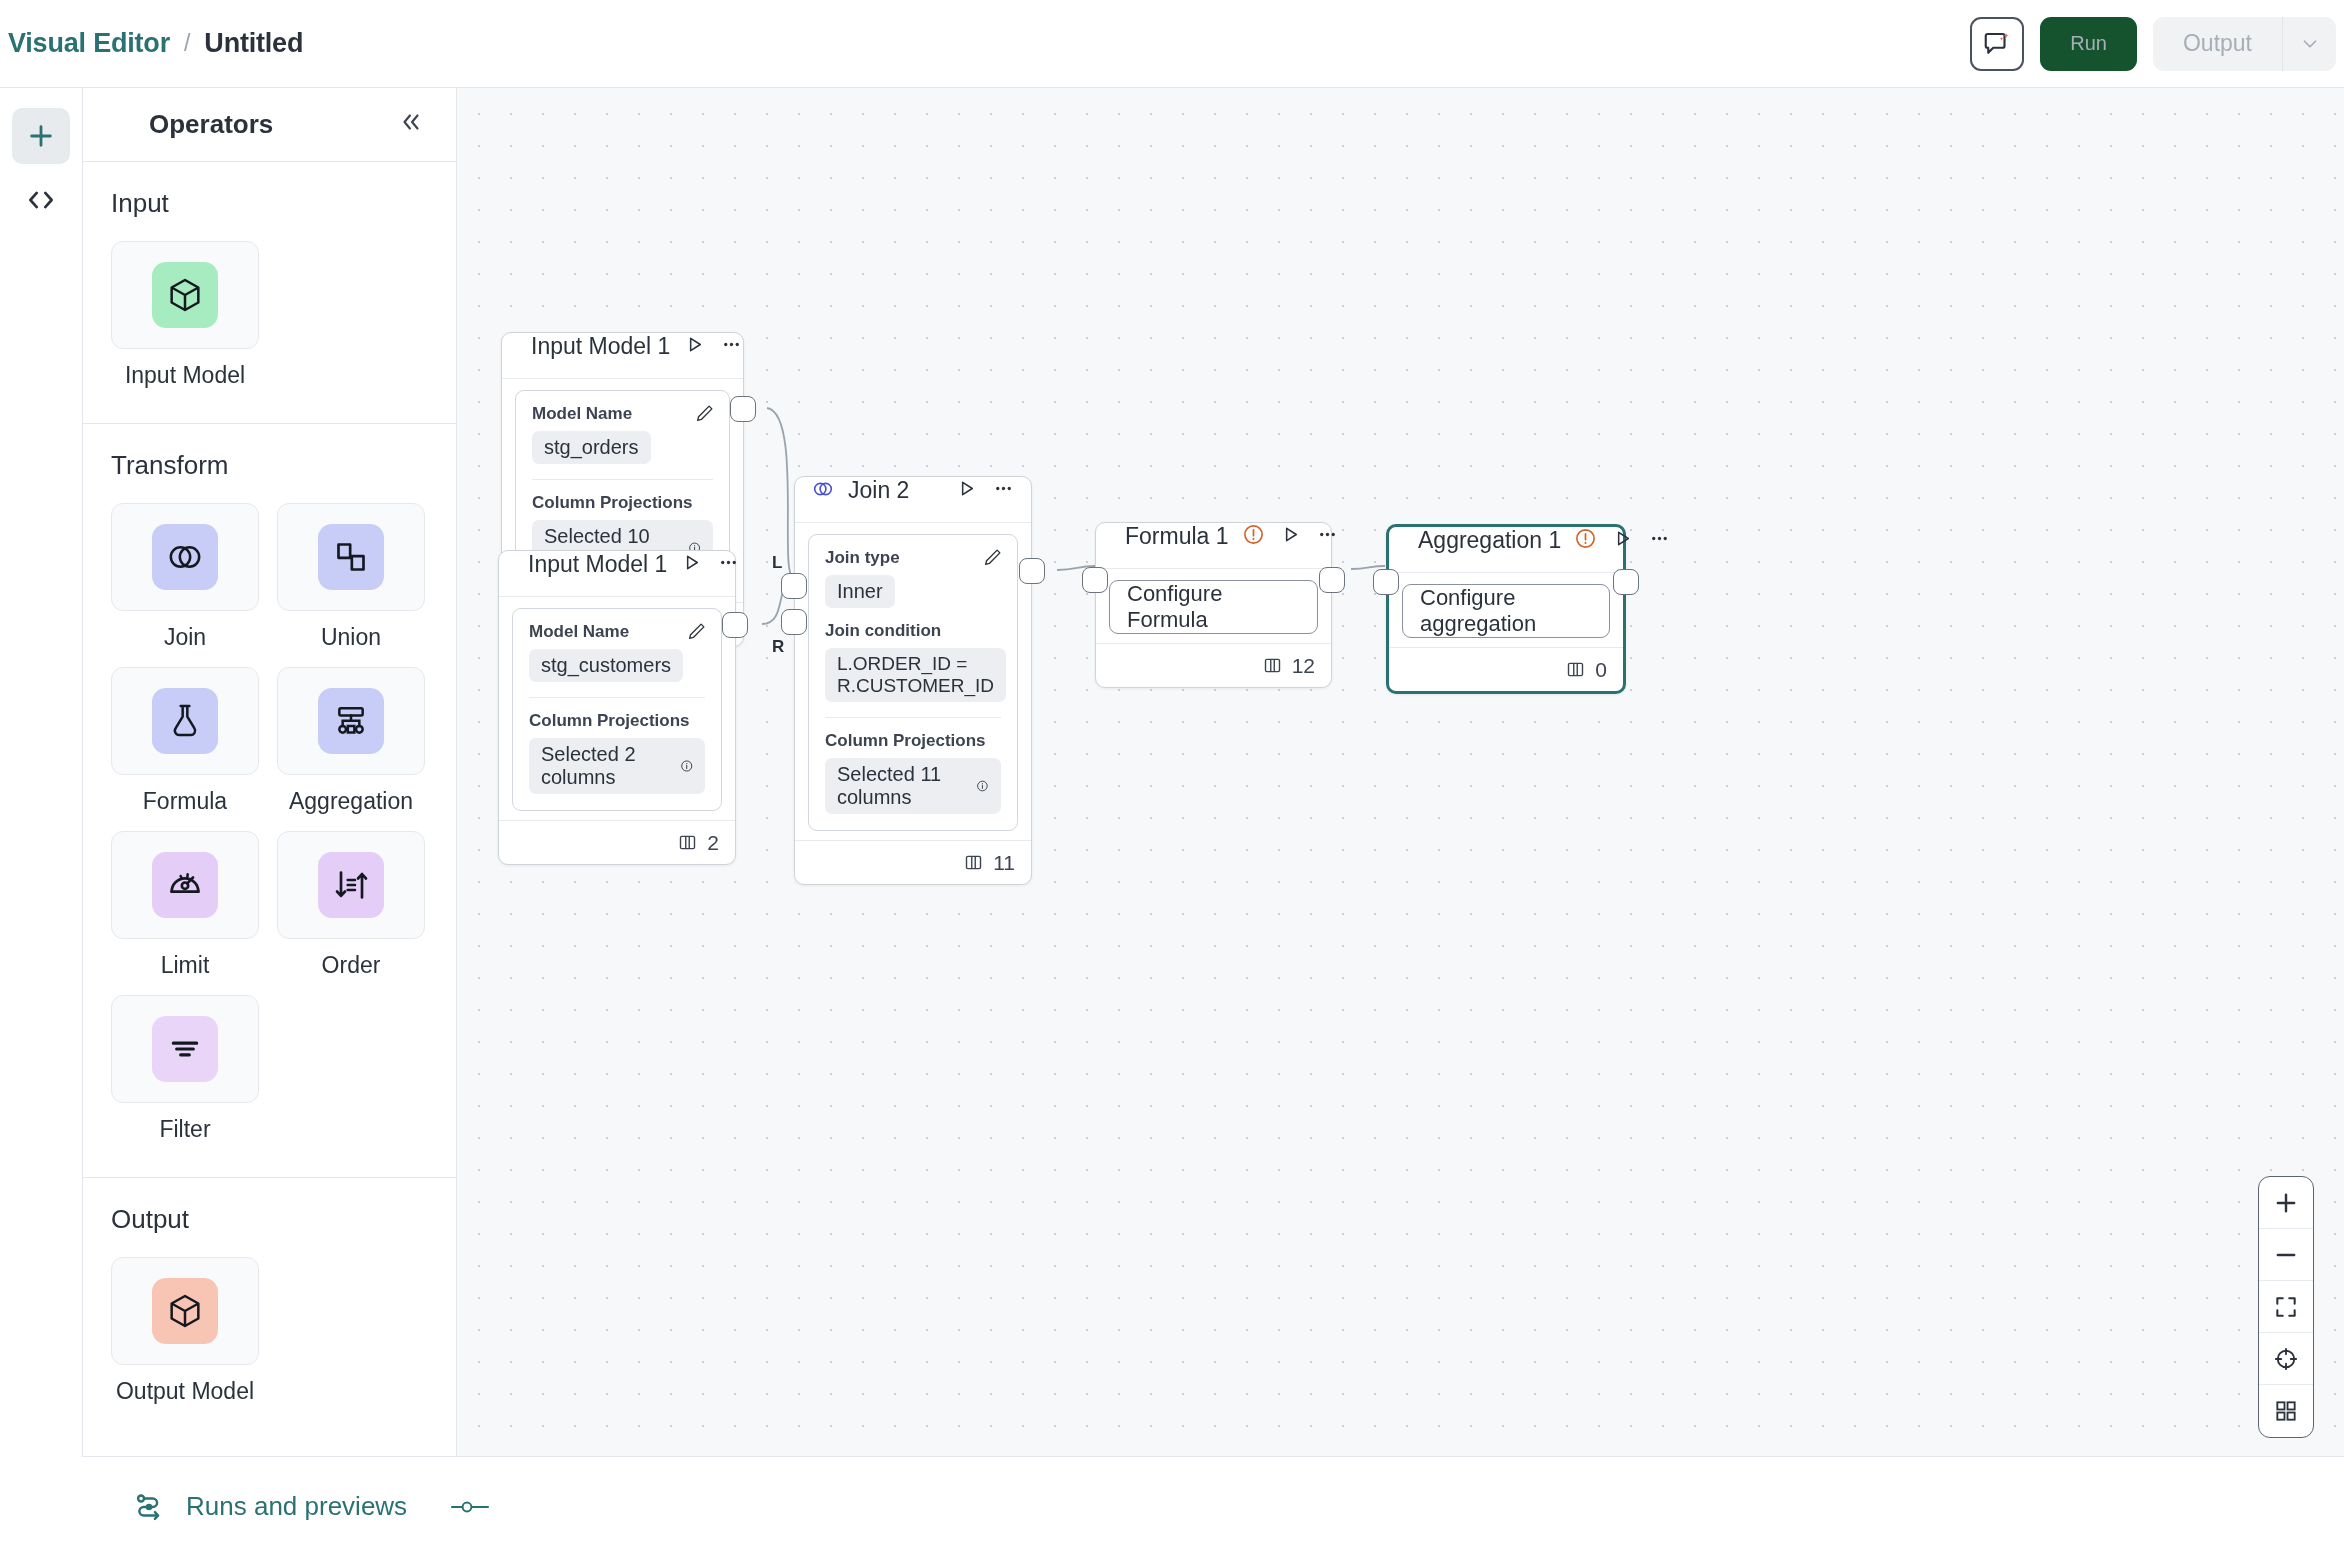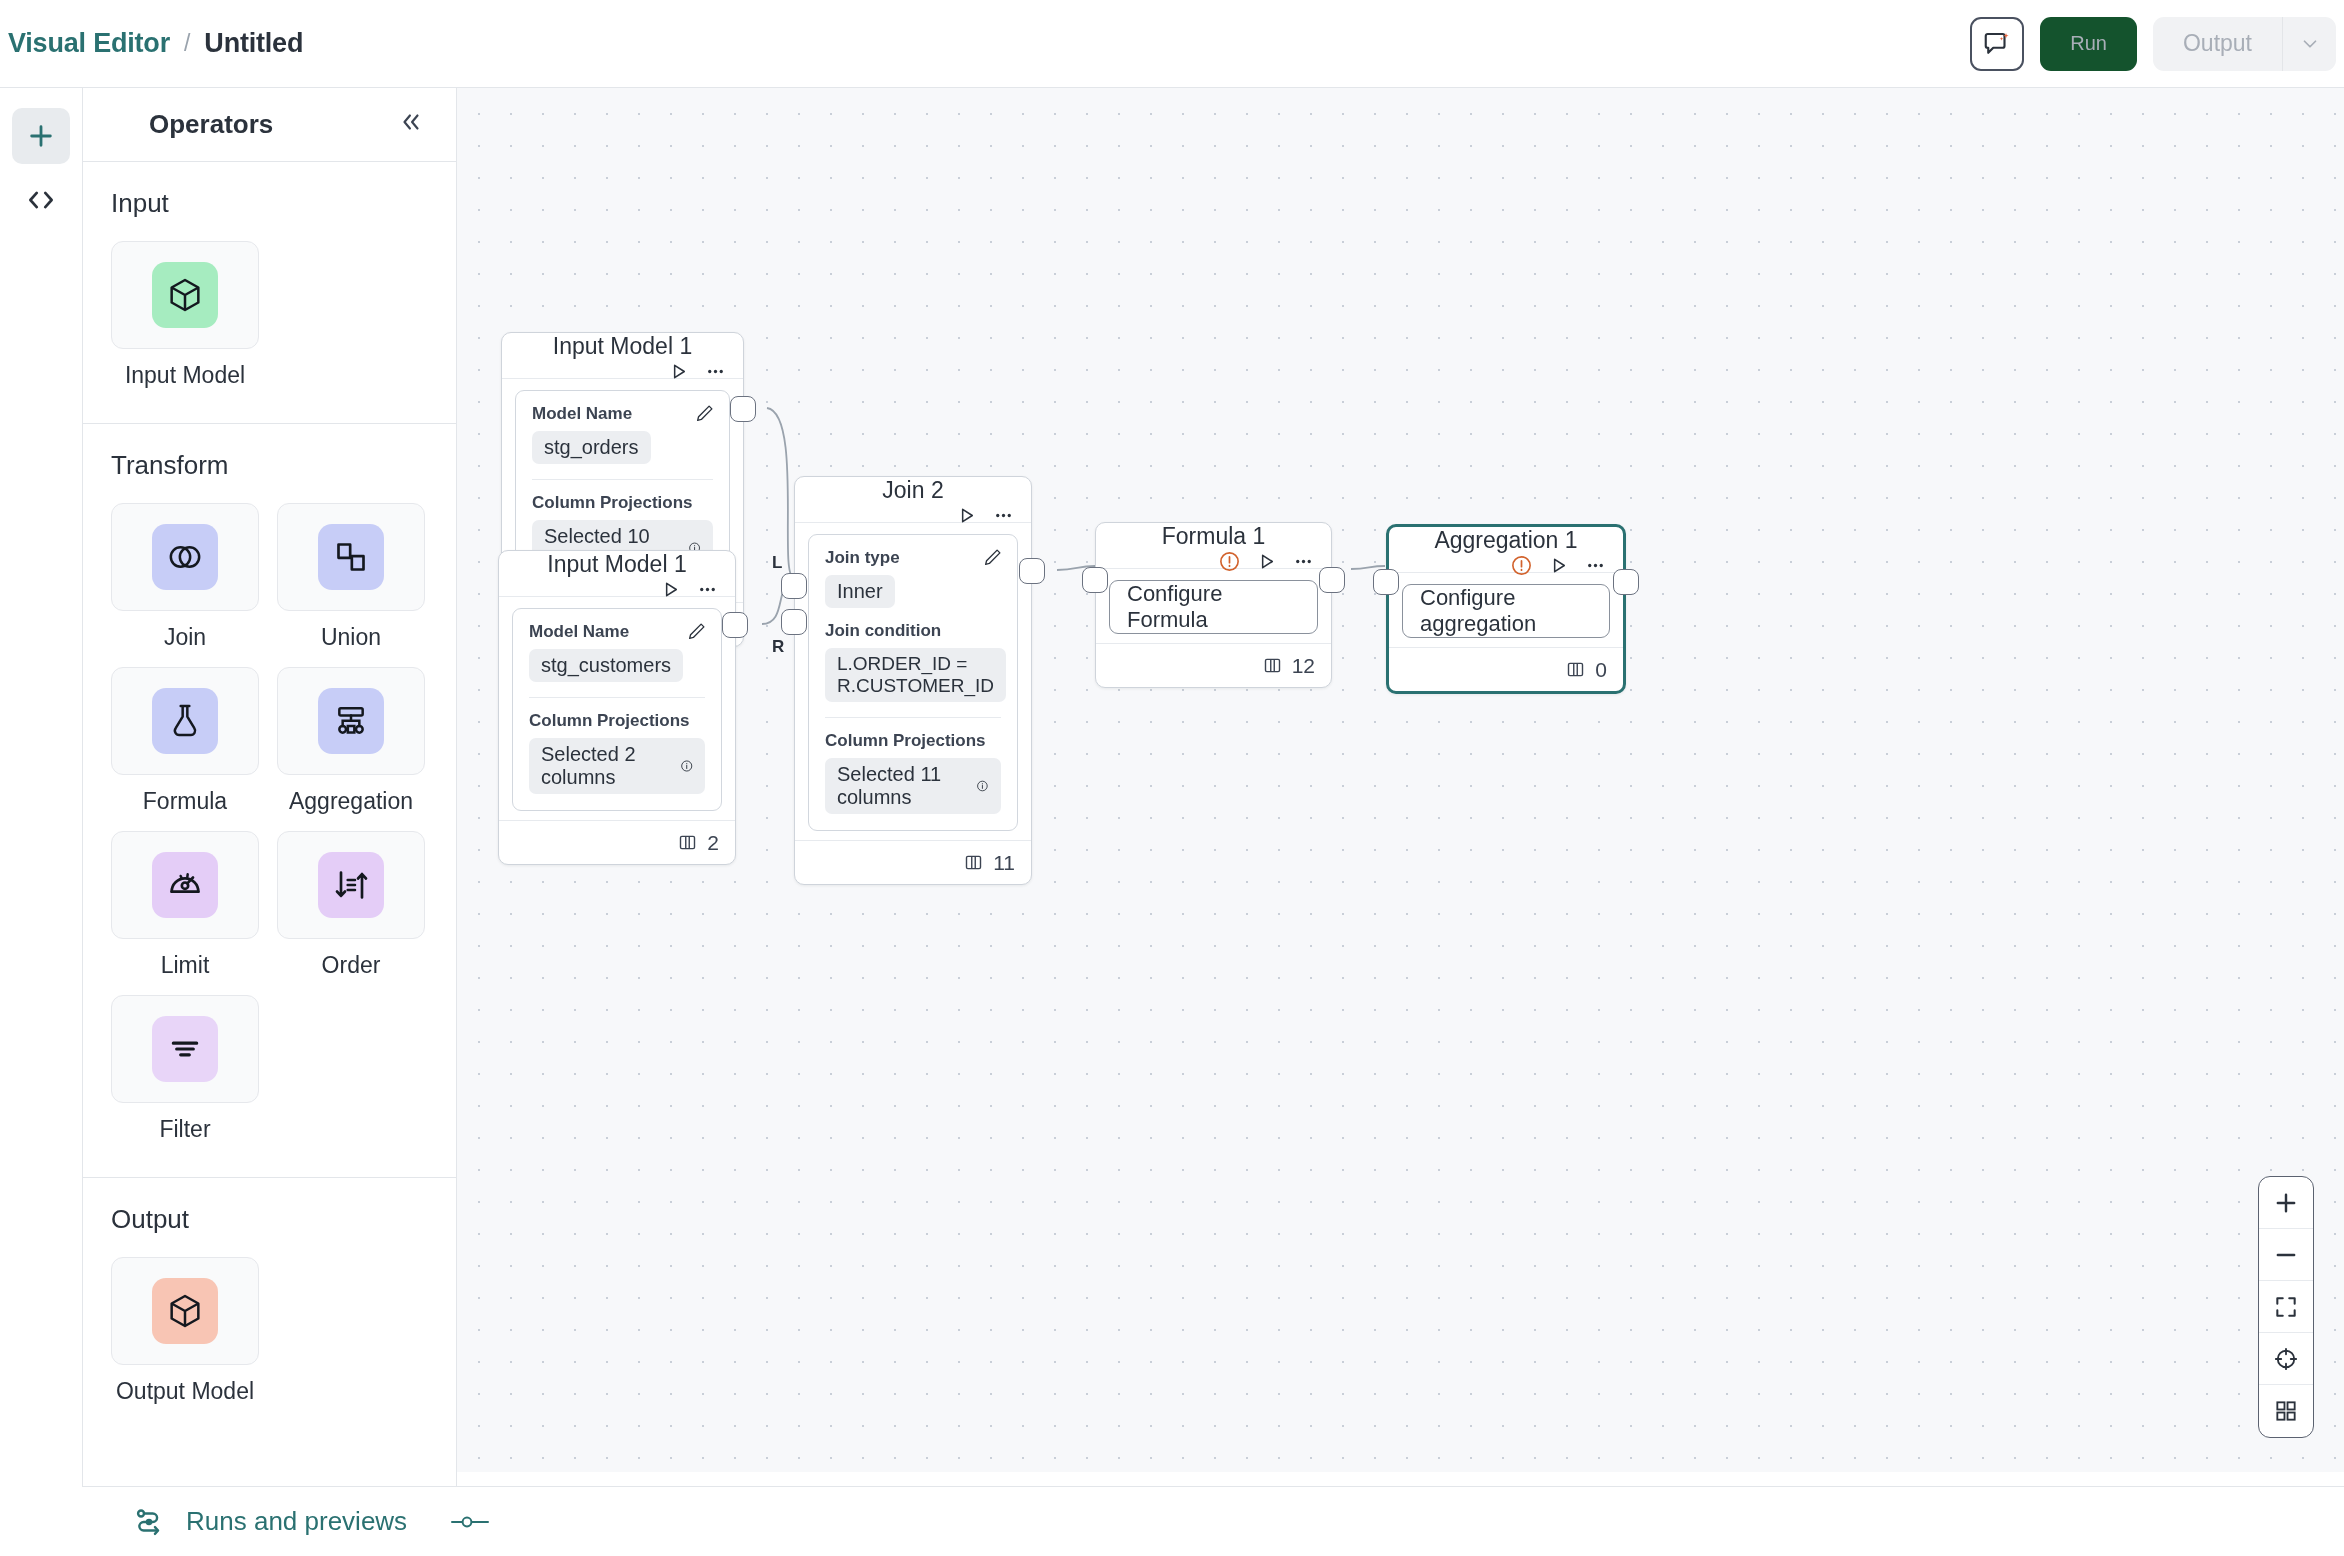--- a/index.html
+++ b/index.html
@@ -74,21 +74,21 @@
   .op-item { width: 148px; display: flex; flex-direction: column; align-items: center; }
   .op-tile {
     width: 148px; height: 108px; border: 1px solid #e6e8ec; border-radius: 12px;
     background: #f9fafb; display: flex; align-items: center; justify-content: center;
   }
   .op-chip { width: 66px; height: 66px; border-radius: 14px; display: flex; align-items: center; justify-content: center; }
   .op-label { margin-top: 13px; font-size: 23px; color: #2b323c; text-align: center; }
 
   
   .bottombar {
-    position: absolute; left: 82px; right: 0; bottom: 0; height: 70px;
+    position: absolute; left: 82px; right: 0; bottom: 0; height: 100px;
     background: #fff; border-top: 1px solid #e3e6ea;
     display: flex; align-items: center; padding-left: 50px; gap: 20px; z-index: 5;
   }
   .bb-label { font-size: 26px; color: #2a7171; }
   .bb-slider { margin-left: 22px; display: flex; align-items: center; }
 
   
   .canvas {
     position: absolute; top: 88px; left: 457px; right: 0; bottom: 84px;
     background-color: #f7f8fa;
@@ -99,22 +99,22 @@
   }
   .edges { position: absolute; inset: 0; width: 100%; height: 100%; pointer-events: none; }
 
   
   .node {
     position: absolute; background: #fff; border: 1px solid #cfd4db; border-radius: 10px;
     box-shadow: 0 1px 3px rgba(20,25,35,0.07);
   }
   .node.selected { border: 3px solid #2a7171; }
   .node-head {
-    display: flex; align-items: center; padding: 0 16px;
-    height: 46px; border-bottom: 1px solid #e7eaee; flex-direction: column;
+    display: flex; align-items: flex-start; gap: 13px; padding: 0 16px;
+    height: 46px; border-bottom: 1px solid #e7eaee;
   }
   .node-title { font-size: 23px; color: #2b323c; white-space: nowrap; }
   .node-head-actions { margin-left: auto; display: flex; align-items: center; gap: 14px; }
   .node-body { padding: 11px 13px 9px; }
   .node-inner {
     border: 1px solid #d2d7de; border-radius: 9px; padding: 13px 16px 16px; position: relative;
   }
   .field-label { font-size: 17px; font-weight: 700; color: #3c4452; margin-bottom: 7px; }
   .pill {
     display: inline-flex; align-items: center; gap: 8px; background: #eceef1;

